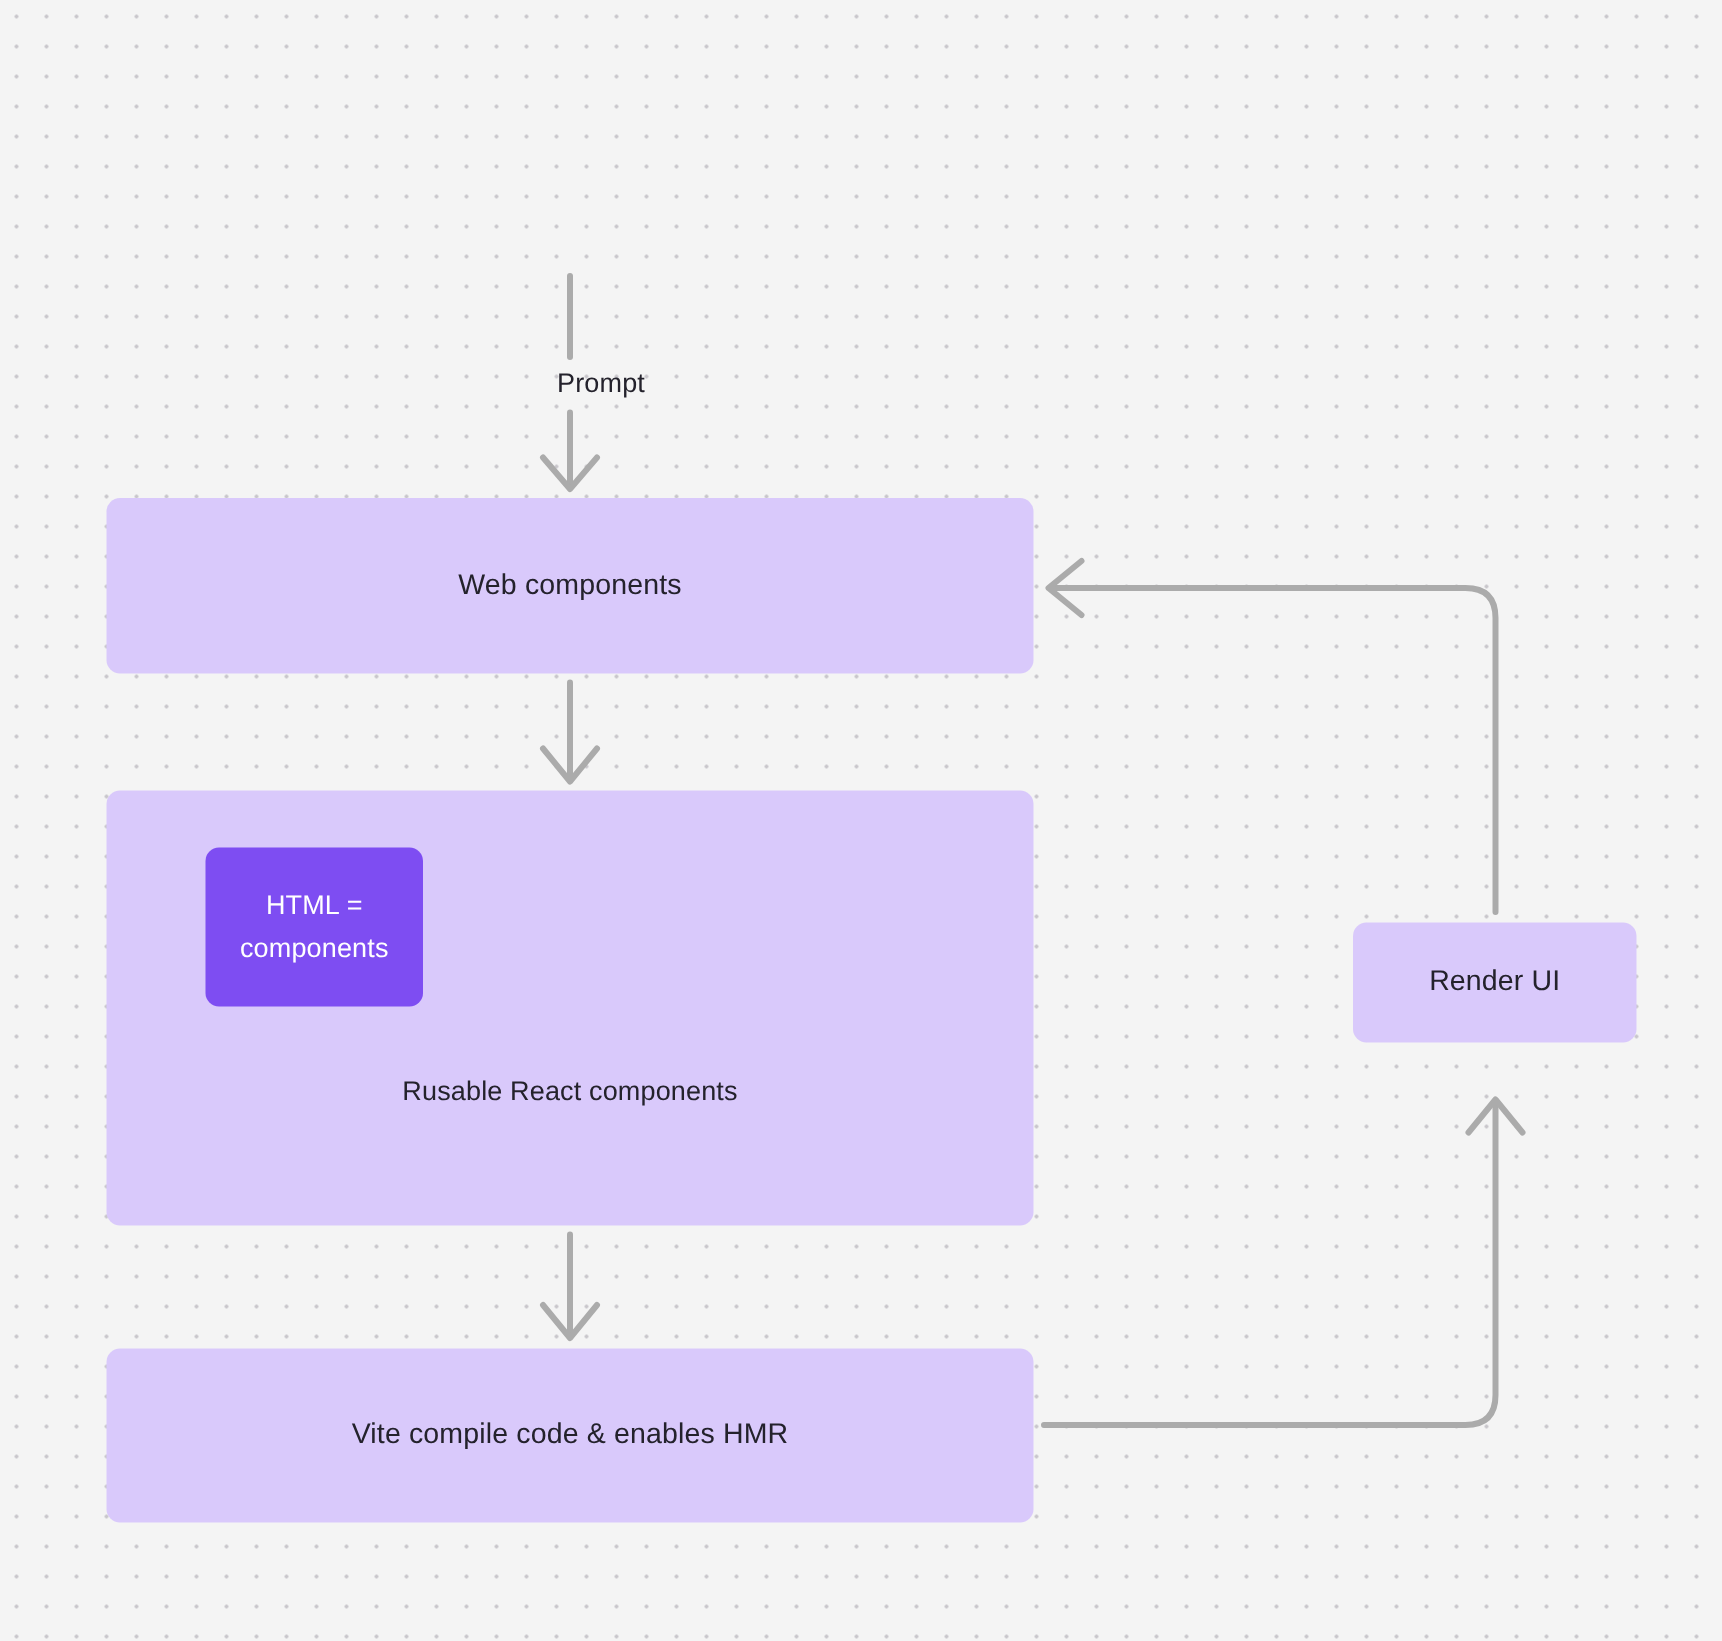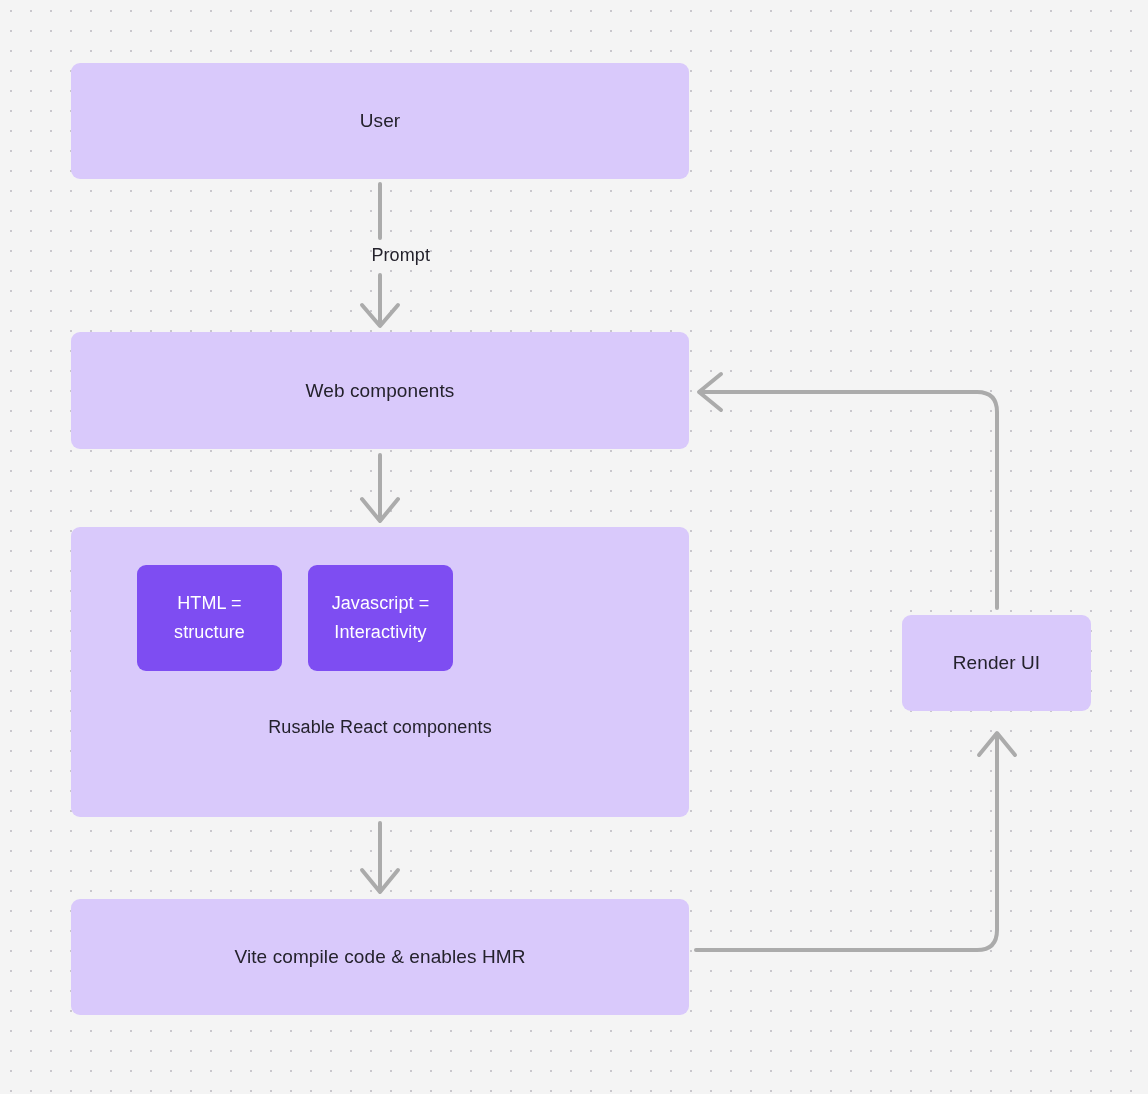--- a/index.html
+++ b/index.html
@@ -52,21 +52,21 @@
     line-height: 1.32;
     letter-spacing: 0.1px;
   }
 
   
   #node-user        { left: 71px;  top: 63px;  width: 618px; height: 116px; }
   #node-webapp      { left: 71px;  top: 332px; width: 618px; height: 117px; }
   #node-components  { left: 71px;  top: 527px; width: 618px; height: 290px;
                       display: block; }
   #node-vite        { left: 71px;  top: 899px; width: 618px; height: 116px; justify-content: center; }
-  #node-render      { left: 902px; top: 615px; width: 189px; height: 96px; }
+  #node-render      { left: 902px; top: 615px; width: 189px; height: 80px; }
 
   
   .subnode-row {
     position: absolute;
     left: 66px;
     top: 38px;
     width: 486px;
     display: flex;
     gap: 26px;
   }
@@ -148,45 +148,36 @@
       <path d="M 696,950 L 977,950 Q 997,950 997,930 L 997,737" fill="none" stroke="#ababab" stroke-width="4" stroke-linecap="round" stroke-linejoin="round"></path>
       <path d="M 979,755 L 997,733 L 1015,755" fill="none" stroke="#ababab" stroke-width="4" stroke-linecap="round" stroke-linejoin="round"></path>
     </g>
 
     <g>
       <path d="M 997,608 L 997,412 Q 997,392 977,392 L 703,392" fill="none" stroke="#ababab" stroke-width="4" stroke-linecap="round" stroke-linejoin="round"></path>
       <path d="M 721,374 L 699,392 L 721,410" fill="none" stroke="#ababab" stroke-width="4" stroke-linecap="round" stroke-linejoin="round"></path>
     </g>
   </svg>
 
-  <div class="node" id="node-user">
-    <span class="node-label">User</span>
-  </div>
 
   <div class="node" id="node-webapp">
     <span class="node-label">Web components</span>
   </div>
 
   <div class="node" id="node-components">
     <div class="subnode-row">
 
       <div class="subnode">
         <span class="subnode-label">
           <span>HTML =</span><br>
-          <span>structure</span>
+          <span>components</span>
         </span>
       </div>
 
 
-      <div class="subnode">
-        <span class="subnode-label">
-          <span>Javascript =</span><br>
-          <span>Interactivity</span>
-        </span>
-      </div>
 
     </div>
     <div class="container-caption">Rusable React components</div>
   </div>
 
   <div class="node" id="node-vite">
     <span class="node-label">Vite compile code &amp; enables HMR</span>
   </div>
 
   <div class="node" id="node-render">

